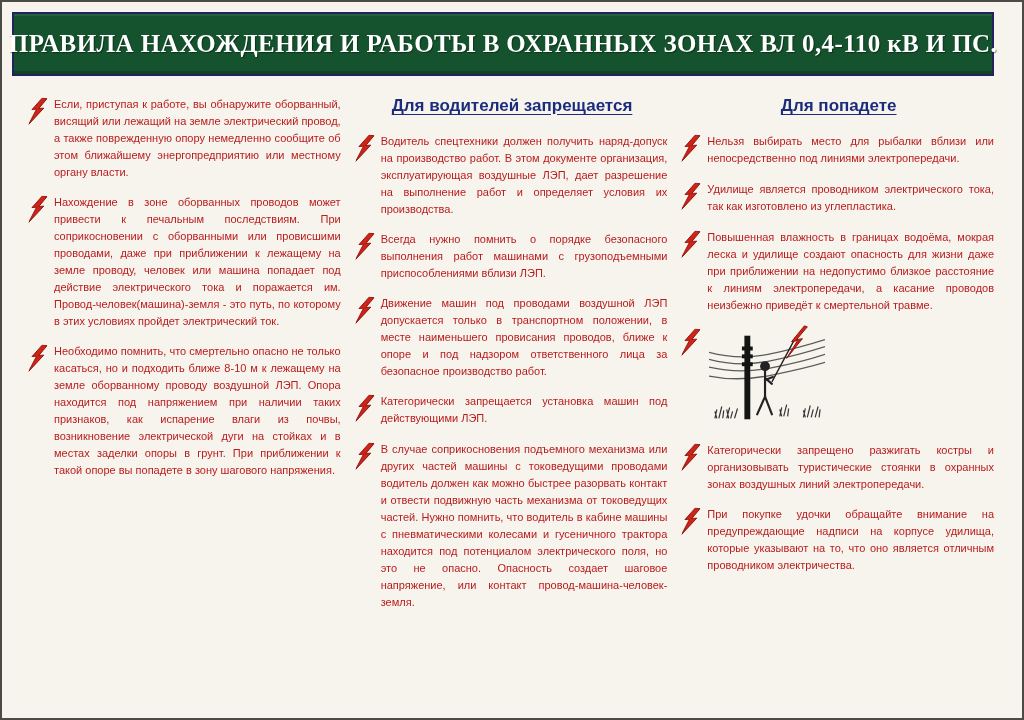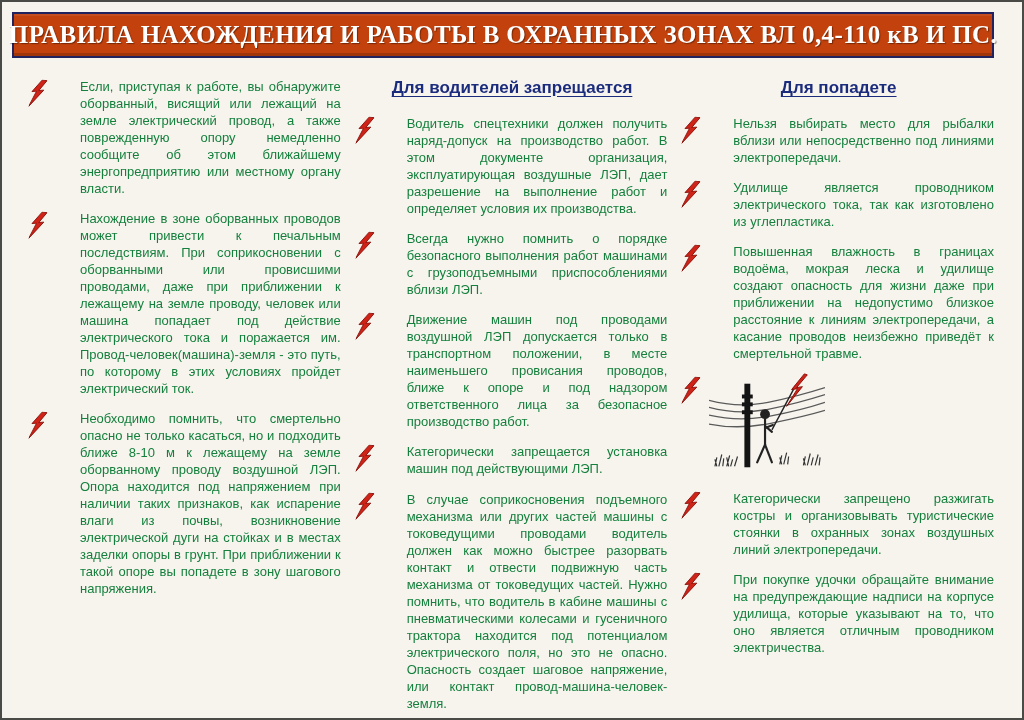--- a/index.html
+++ b/index.html
@@ -5,22 +5,22 @@
   * { margin:0; padding:0; box-sizing:border-box; }
   html,body { width:1024px; height:720px; }
   body {
     background:#f7f4ee;
     font-family:"Liberation Sans", sans-serif;
     border:2px solid #4a4a46;
     overflow:hidden;
   }
   .banner {
     margin:10px 28px 0 10px;
-    height:46px;
-    background:#c2410c;
+    height:64px;
+    background:#14532d;
     border:2px solid #22225e;
     box-shadow: inset 0 -3px 0 rgba(0,0,0,.18), inset 0 2px 0 rgba(255,255,255,.08);
     display:flex; align-items:center; justify-content:center;
   }
   .banner h1 {
     color:#ffffff;
     font-family:"Liberation Serif", serif;
     font-size:25px;
     font-weight:bold;
     letter-spacing:.4px;
@@ -42,25 +42,24 @@
     text-underline-offset:3px;
     margin-bottom:17px;
     white-space:nowrap;
   }
   .item { display:flex; gap:7px; margin-bottom:13px; }
   .bolt { flex:0 0 17px; padding-top:1px; }
   .bolt svg { width:16px; height:30px; transform:rotate(6deg); }
   .item p {
     flex:1 1 0;
     min-width:0;
-    font-size:13px;
+    font-size:11px;
     line-height:17px;
-    color:#15803d;
+    color:#b91c1c;
     text-align:justify;
-    margin-left:26px;
   }
   .figure {
     flex:0 0 116px;
     width:116px; height:104px;
     margin-left:2px;
     margin-top:-2px;
   }
 </style>
 </head>
 <body>

